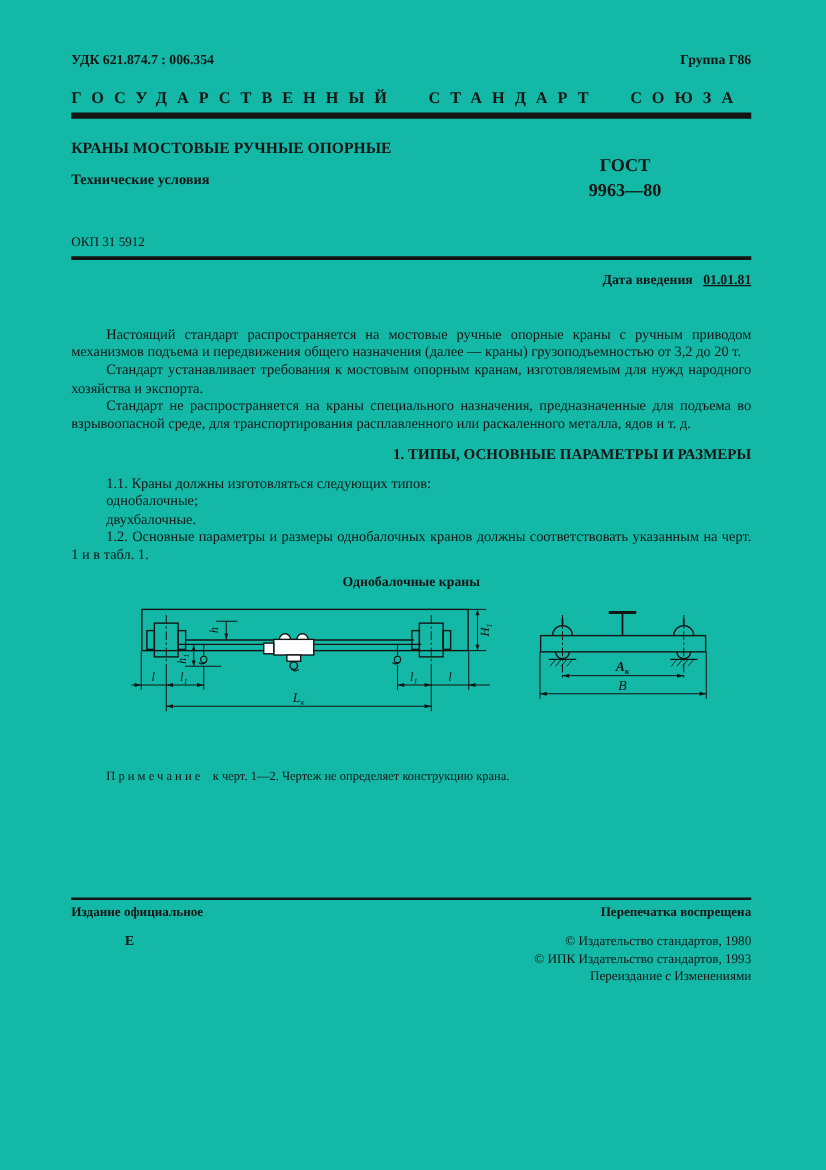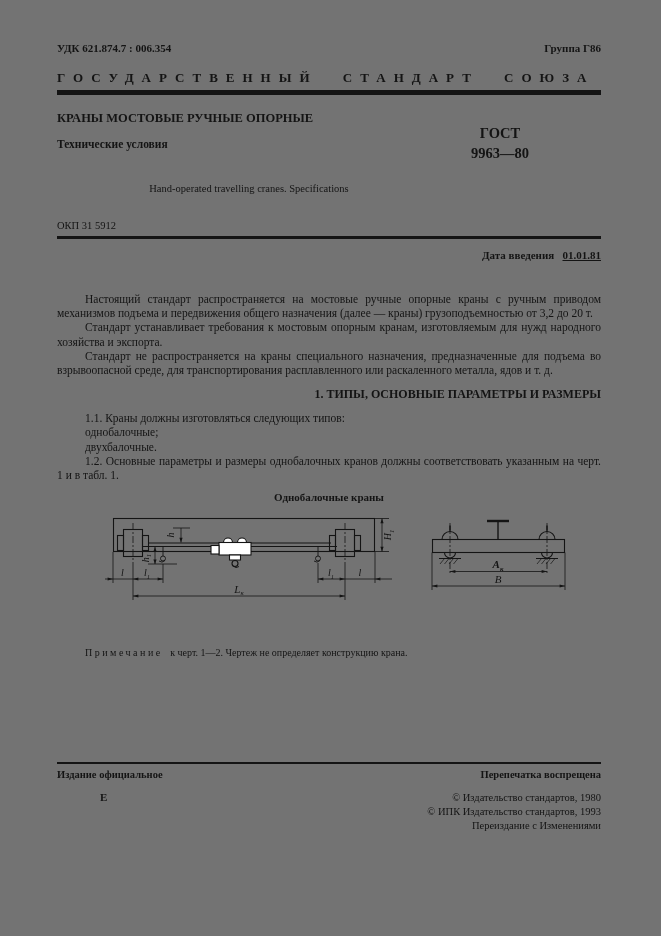--- a/index.html
+++ b/index.html
@@ -1,17 +1,17 @@
 <!DOCTYPE html>
 <html><head>
 <meta charset="utf-8">
 <style>
   html,body{margin:0;padding:0;background:#e8e8e8;}
   .page{
-    width:661px;height:936px;background:#737373;position:relative;
+    width:661px;height:936px;background:#14b8a6;position:relative;
     font-family:"Liberation Serif",serif;color:#141414;overflow:hidden;
     margin:0 auto;box-sizing:border-box;
   }
   .content{padding:42px 60px 0 57px;}
   .udk-row{display:flex;justify-content:space-between;font-weight:bold;font-size:11px;}
   .gos-header{
     margin-top:16px;font-weight:bold;font-size:13px;letter-spacing:8px;
     word-spacing:14px;white-space:nowrap;overflow:hidden;
   }
   .rule-thick{height:5px;background:#141414;margin-top:4px;}
@@ -29,21 +29,21 @@
   .body-block{margin-top:31px;font-size:11.5px;line-height:14.2px;text-align:justify;}
   .para{text-indent:28px;margin:0;}
   .section-heading{text-align:right;font-weight:bold;font-size:12px;margin-top:10px;}
   .clauses{margin-top:9px;font-size:11.5px;line-height:14.2px;text-align:justify;}
   .fig-caption{text-align:center;font-weight:bold;font-size:11px;margin-top:9px;}
   .drawing-row{display:flex;gap:30px;padding-left:48px;margin-top:9px;align-items:flex-start;}
   .end-view{margin-top:2px;}
   .fig-label{text-align:center;font-size:10.5px;margin-top:5px;}
   .note{margin-top:20px;font-size:10px;text-indent:28px;}
   .note-label{letter-spacing:2.5px;}
-  .footer{position:absolute;left:57px;right:60px;top:762px;}
+  .footer{position:absolute;left:57px;right:60px;top:718px;}
   .footer-rule{height:2px;background:#141414;}
   .footer-row{display:flex;justify-content:space-between;font-weight:bold;font-size:10.5px;margin-top:5px;}
   .credits-row{display:flex;margin-top:11px;font-size:10.5px;}
   .edition-mark{font-weight:bold;font-size:11px;margin-left:43px;}
   .copyright-block{margin-left:auto;text-align:right;line-height:14px;}
   svg text{font-family:"Liberation Serif",serif;font-style:italic;fill:#141414;}
 </style>
 </head>
 <body>
 
@@ -62,21 +62,20 @@
       <div class="title-left">
         <div class="doc-title">КРАНЫ МОСТОВЫЕ РУЧНЫЕ ОПОРНЫЕ</div>
         <div class="doc-subtitle">Технические условия</div>
       </div>
       <div class="title-right">
         <div class="gost-designation">ГОСТ</div>
         <div class="gost-designation">9963—80</div>
       </div>
     </div>
 
-    <div class="title-en">Hand-operated travelling cranes. Specifications</div>
     <div class="okp">ОКП 31 5912</div>
     <div class="rule-mid"></div>
 
     <div class="date-line">
       <span>Дата введения</span>
       <span>&nbsp;</span>
       <span class="date-value">01.01.81</span>
     </div>
 
     <div class="body-block">

